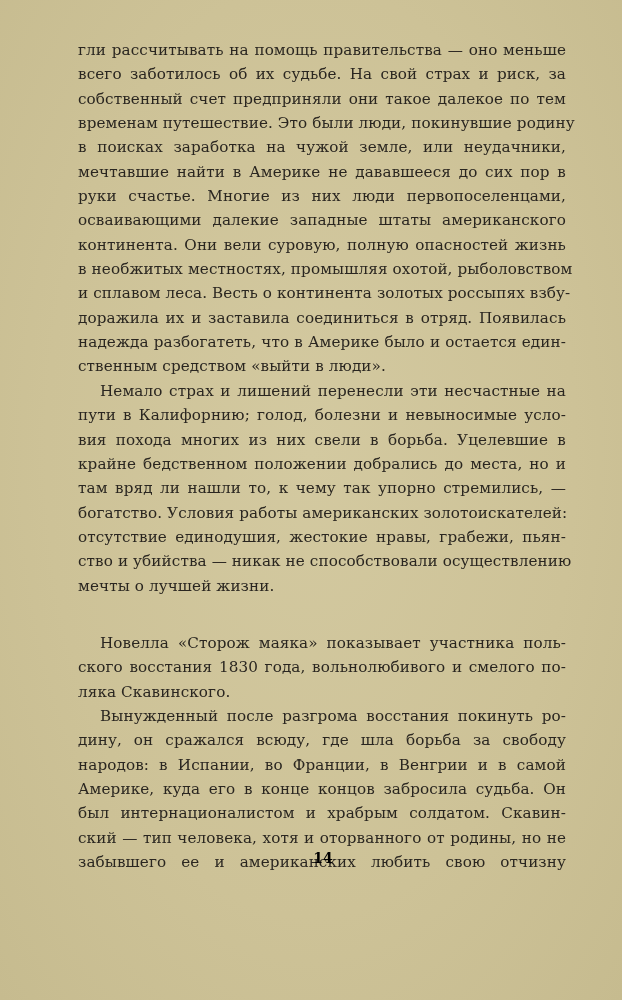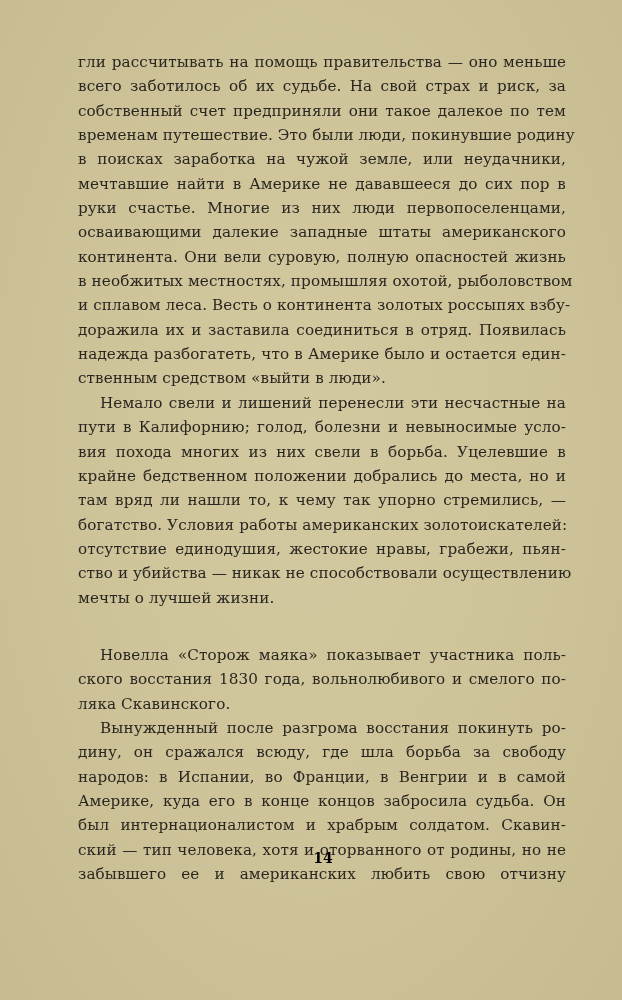--- a/index.html
+++ b/index.html
@@ -4,21 +4,21 @@
 <style>
   html, body { margin: 0; padding: 0; }
   body {
     width: 622px; height: 1000px; overflow: hidden;
     background: #cfc49a;
     background-image: radial-gradient(ellipse at 50% 45%, #d3c9a0 0%, #cdc297 60%, #c6bb8f 100%);
     font-family: "DejaVu Serif", serif;
     color: #2a2620;
     position: relative;
   }
-  .page { position: absolute; left: 78px; top: 50px; width: 488px; }
+  .page { position: absolute; left: 78px; top: 38px; width: 488px; }
   .line {
     display: block; height: 24.35px; line-height: 24.35px;
     font-size: 15.2px; white-space: nowrap;
     text-align: justify; text-align-last: justify;
     letter-spacing: 0.1px;
   }
   .line.indent { padding-left: 22px; }
   .line.last { text-align-last: left; }
   .gap { height: 33px; }
   .pagenum {
@@ -42,21 +42,21 @@
     <span class="line">осваивающими далекие западные штаты американского</span>
     <span class="line">континента. Они вели суровую, полную опасностей жизнь</span>
     <span class="line">в необжитых местностях, промышляя охотой, рыболовством</span>
     <span class="line">и сплавом леса. Весть о континента золотых россыпях взбу-</span>
     <span class="line">доражила их и заставила соединиться в отряд. Появилась</span>
     <span class="line">надежда разбогатеть, что в Америке было и остается един-</span>
     <span class="line last">ственным средством «выйти в люди».</span>
   </div>
 
   <div>
-    <span class="line indent">Немало свели и лишений перенесли эти несчастные на</span>
+    <span class="line indent">Немало страх и лишений перенесли эти несчастные на</span>
     <span class="line">пути в Калифорнию; голод, болезни и невыносимые усло-</span>
     <span class="line">вия похода многих из них свели в борьба. Уцелевшие в</span>
     <span class="line">крайне бедственном положении добрались до места, но и</span>
     <span class="line">там вряд ли нашли то, к чему так упорно стремились, —</span>
     <span class="line">богатство. Условия работы американских золотоискателей:</span>
     <span class="line">отсутствие единодушия, жестокие нравы, грабежи, пьян-</span>
     <span class="line">ство и убийства — никак не способствовали осуществлению</span>
     <span class="line last">мечты о лучшей жизни.</span>
   </div>
   <div class="gap"></div>

